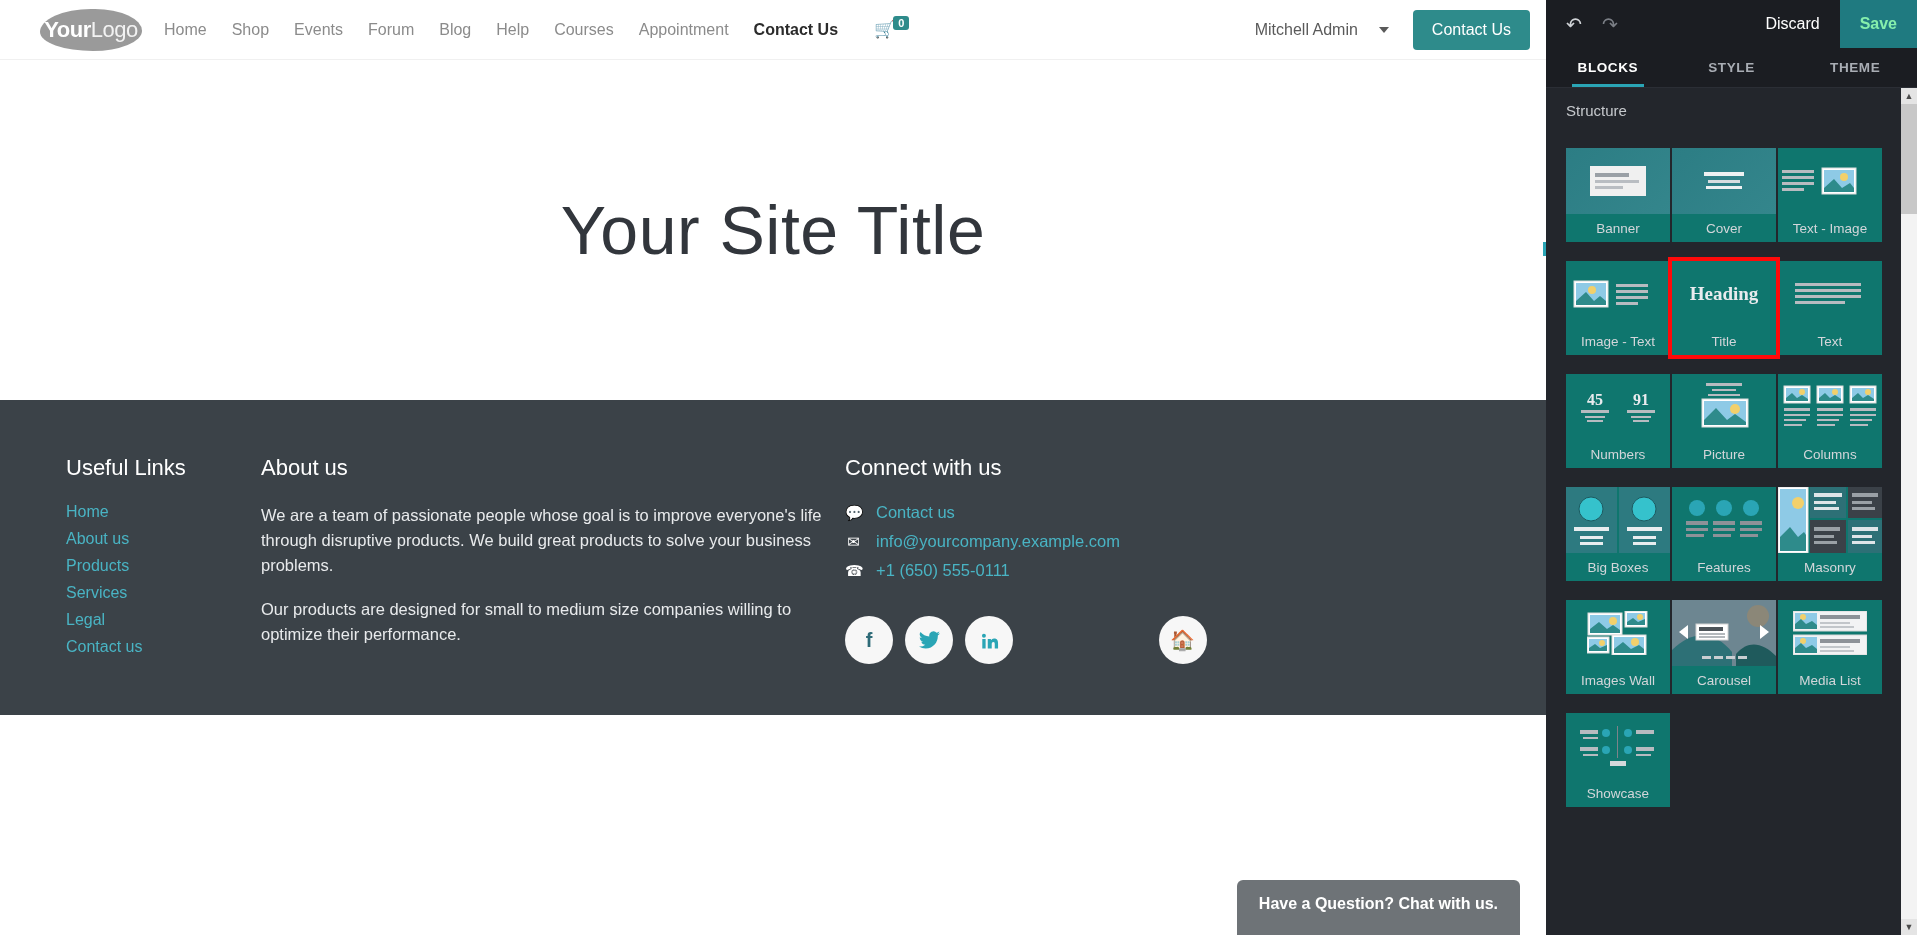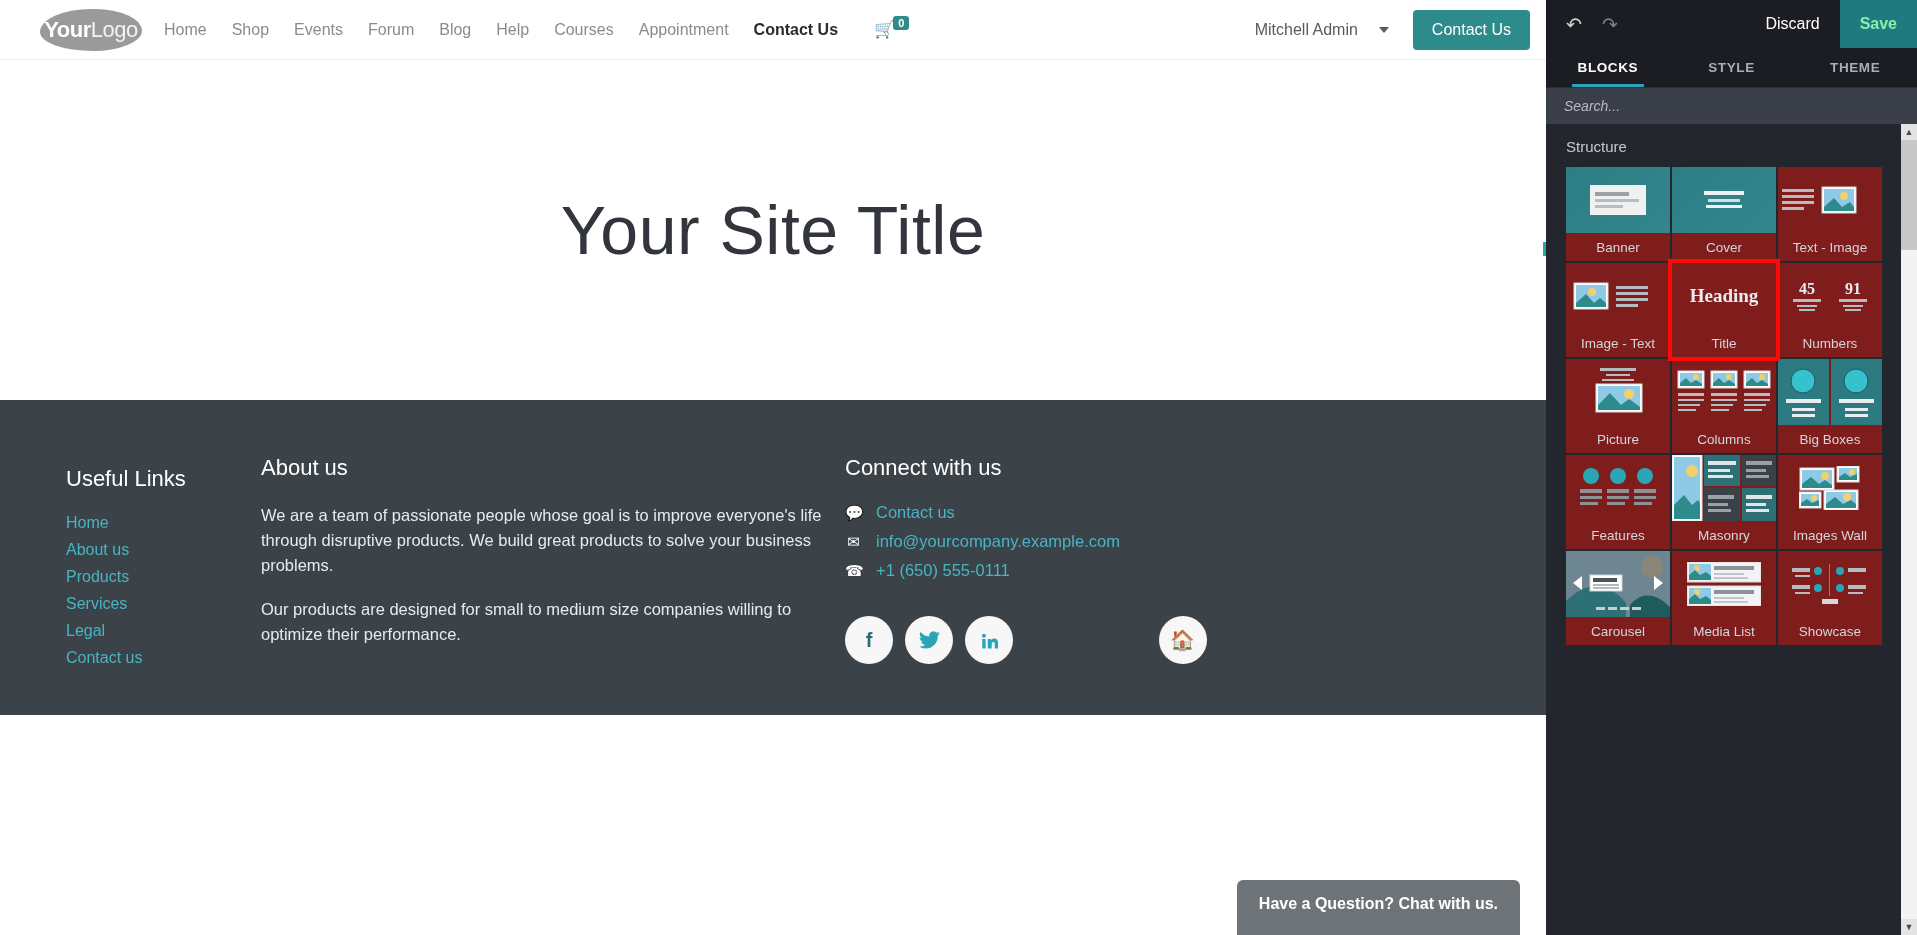--- a/index.html
+++ b/index.html
@@ -45,21 +45,21 @@
     background: #2e8b8b; color: #fff; border: none; border-radius: 4px;
     padding: 11px 19px; font-size: 16px; cursor: pointer; font-family: inherit;
   }
 
   .hero { height: 340px; display: flex; align-items: center; justify-content: center; background: #fff; }
   .hero h1 { font-size: 68px; font-weight: 400; color: #32363c; letter-spacing: 0.5px; }
 
   
   .footer { background: #3b4248; padding: 55px 66px 0 66px; height: 315px; }
   .footer-grid { display: flex; }
-  .fcol-links { width: 195px; margin-top: 11px; }
+  .fcol-links { width: 195px; }
   .fcol-about { width: 580px; }
   .fcol-connect { width: 440px; margin-left: 4px; }
   .f-title { color: #fff; font-size: 22px; font-weight: 400; margin-bottom: 22px; }
   .f-link { display: block; color: #49b4c4; font-size: 16px; text-decoration: none; margin-bottom: 9px; }
   .f-p { color: #e8eaec; font-size: 16.5px; line-height: 25px; margin-bottom: 19px; }
   .f-contact { display: flex; align-items: center; gap: 14px; margin-bottom: 10px; }
   .f-contact .ic { width: 17px; color: #fff; font-size: 15px; text-align: center; }
   .f-contact a { color: #49b4c4; font-size: 16.5px; text-decoration: none; }
 
   .social-row { display: flex; align-items: center; margin-top: 36px; }
@@ -113,21 +113,21 @@
     background: transparent; border: none; outline: none; width: 100%;
     color: #d6d8dc; font-size: 14px; font-style: italic; font-family: inherit;
   }
   .ed-search input::placeholder { color: #b6b9be; font-style: italic; }
 
   .ed-body { flex: 1; position: relative; overflow: hidden; background: #23262c; }
   .ed-scroll { position: absolute; inset: 0 16px 0 0; overflow: hidden; }
   .sec-title { color: #c6c9cd; font-size: 15px; padding: 14px 0 12px 20px; }
 
   .blk-grid { display: grid; grid-template-columns: repeat(3, 1fr); gap: 2px; padding: 0 20px 0 20px; }
-  .blk { background: #7f1d1d; height: 94px; display: flex; flex-direction: column; cursor: pointer; position: relative; }
+  .blk { background: #0f766e; height: 94px; display: flex; flex-direction: column; cursor: pointer; position: relative; margin-top: 17px; }
   .blk-thumb { flex: 1; display: flex; align-items: center; justify-content: center; overflow: hidden; }
   .blk-label { height: 28px; display: flex; align-items: center; justify-content: center; color: #d3d6da; font-size: 13.5px; text-align: center; line-height: 13px; padding: 0 2px;}
   .blk-label.two { line-height: 14px; height: 34px; }
   .blk.tealbg .blk-thumb { background: linear-gradient(135deg,#2c7d84,#34868c); }
   .blk.photo .blk-thumb { background: linear-gradient(180deg,#6d8691 0 55%, #2d6d70 55% 100%); }
   .blk.selected { outline: 4px solid #ff0a0a; outline-offset: 0; z-index: 5; }
 
   .ed-vscroll { position: absolute; right: 0; top: 0; width: 16px; height: 100%; background: #f3f3f3; }
   .vs-arrow { height: 16px; display: flex; align-items: center; justify-content: center; color: #4a4a4a; font-size: 9px; background: #e4e4e4; }
   .vs-arrow.bottom { position: absolute; bottom: 0; width: 16px; }
@@ -249,23 +249,20 @@
         <div class="save">Save</div>
       </div>
     </div>
 
     <div class="ed-tabs">
       <div class="ed-tab active">BLOCKS</div>
       <div class="ed-tab">STYLE</div>
       <div class="ed-tab">THEME</div>
     </div>
 
-    <div class="ed-search">
-      <input type="text" placeholder="Search..." style="">
-    </div>
 
     <div class="ed-body">
       <div class="ed-scroll">
         <div class="sec-title">Structure</div>
 
         <div class="blk-grid">
 
           <div class="blk tealbg">
             <div class="blk-thumb">
               <svg class="mini" width="56" height="30" viewBox="0 0 56 30">
@@ -325,20 +322,33 @@
             <div class="blk-label">Image - Text</div>
           </div>
 
           <div class="blk selected">
             <div class="blk-thumb">
               <span style="font-family:'Liberation Serif',serif;font-size:19px;font-weight:700;color:#e9ebee;">Heading</span>
             </div>
             <div class="blk-label">Title</div>
           </div>
 
+          <div class="blk">
+            <div class="blk-thumb">
+              <svg class="mini" width="70" height="26" viewBox="0 0 70 26">
+                  <g fill="#b7bbc0">
+                    <rect x="0" y="2" width="66" height="3"></rect>
+                    <rect x="0" y="8" width="66" height="3"></rect>
+                    <rect x="0" y="14" width="66" height="3"></rect>
+                    <rect x="0" y="20" width="50" height="3"></rect>
+                  </g>
+                </svg>
+            </div>
+            <div class="blk-label">Text</div>
+          </div>
 
           <div class="blk">
             <div class="blk-thumb">
               <div style="display:flex;gap:18px;align-items:flex-start;">
                 <div style="text-align:center;">
                   <div style="font-family:'Liberation Serif',serif;font-size:16px;font-weight:700;color:#e9ebee;">45</div>
                   <svg class="mini" width="28" height="14" viewBox="0 0 28 14">
                       <g fill="#b7bbc0">
                         <rect x="0" y="1" width="28" height="3"></rect>
                         <rect x="4" y="7" width="20" height="2"></rect>

